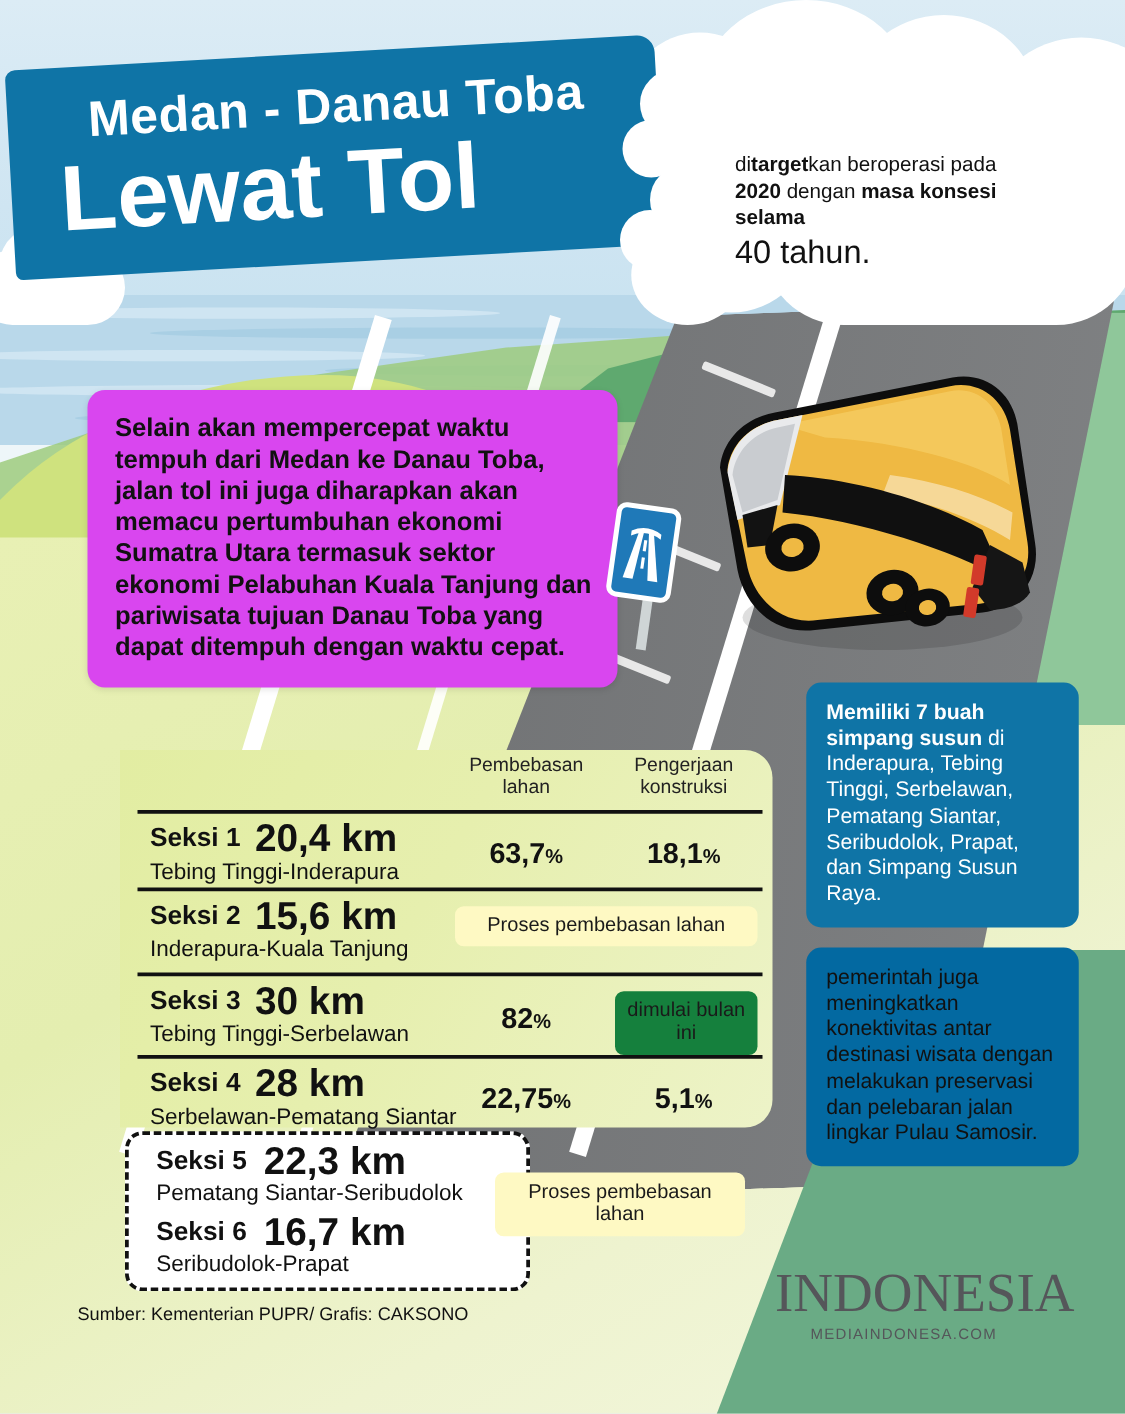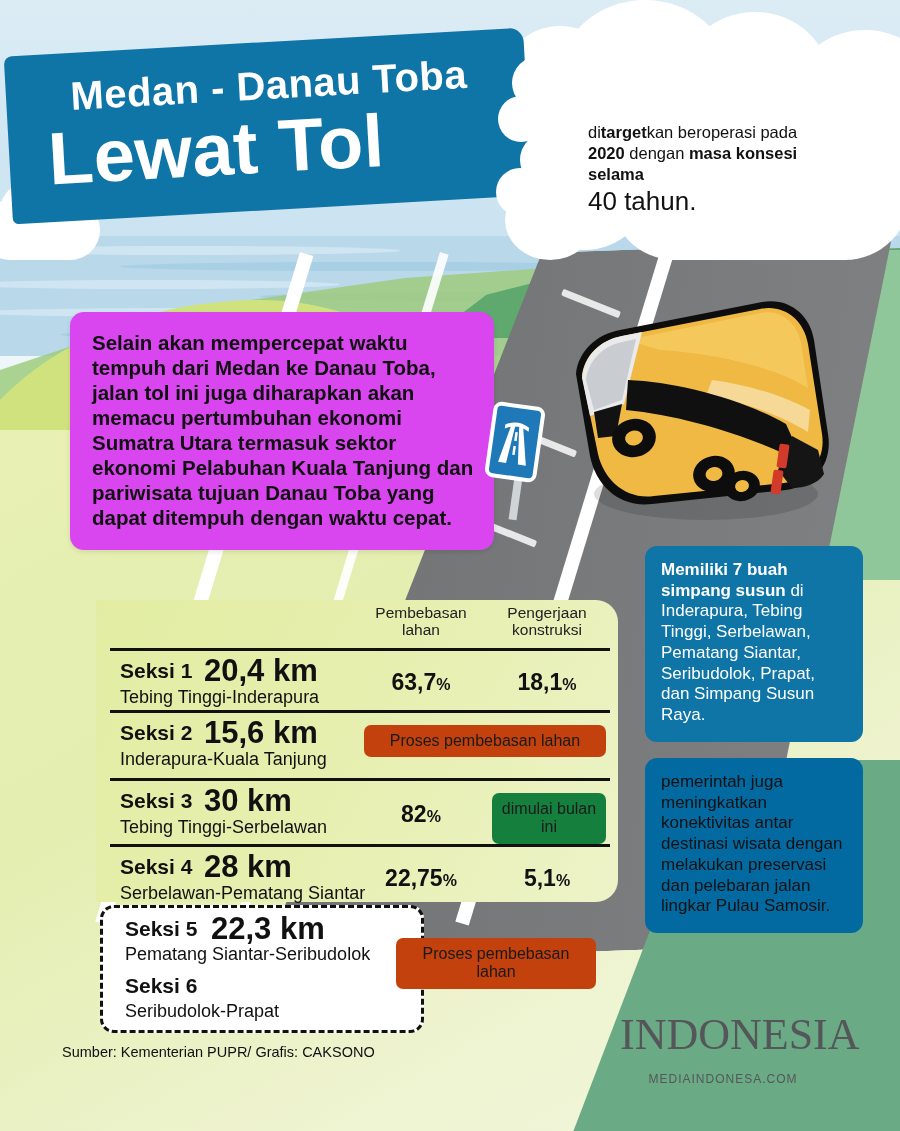--- a/index.html
+++ b/index.html
@@ -170,21 +170,21 @@
   .row .val2{
     position:absolute;left:378px;width:118px;text-align:center;top:18px;
     font-size:23px;font-weight:bold;color:#111;
   }
   .pct{font-size:16px;font-weight:bold;}
 
   .tag{
     position:absolute;border-radius:7px;text-align:center;
     font-size:16px;line-height:1.15;color:#1a1a1a;padding:7px 6px;box-sizing:border-box;
   }
-  .tag-yellow{background:#c2410c;}
+  .tag-yellow{background:#fef9c3;}
   .tag-green{background:#15803d;}
 
   
   .dashed-box{
     position:absolute;left:100px;top:905px;width:318px;height:122px;
     background:#ffffff;border:3px dashed #111;border-radius:14px;
   }
   .dashed-box .sec{position:absolute;font-size:21px;font-weight:bold;color:#111;}
   .dashed-box .km{position:absolute;font-size:31px;font-weight:bold;color:#111;}
   .dashed-box .route{position:absolute;font-size:18px;color:#111;}
@@ -212,21 +212,21 @@
 
   
   .logo{
     position:absolute;left:598px;top:1014px;width:250px;text-align:center;
     color:#55565a;font-family:"Liberation Serif", serif;
   }
   .logo .l1{font-size:34px;letter-spacing:1px;line-height:.95;}
   .logo .l2{font-size:44px;letter-spacing:0px;line-height:.95;margin-left:22px;}
   .logo .l3{
     font-family:"Liberation Sans", sans-serif;font-size:12px;letter-spacing:1px;
-    margin-top:16px;color:#55565a;
+    margin-top:4px;color:#55565a;
   }
 </style>
 </head>
 <body>
 
 <div id="page">
 
   <div class="sky"></div>
 
   <div class="lake"></div>
@@ -375,20 +375,21 @@
       <span class="val1"><span>22,75</span><span class="pct">%</span></span>
       <span class="val2"><span>5,1</span><span class="pct">%</span></span>
     </div>
   </div>
 
   <div class="dashed-box">
     <span class="sec" style="left:22px;top:9px;">Seksi 5</span>
     <span class="km" style="left:108px;top:3px;">22,3 km</span>
     <span class="route" style="left:22px;top:36px;">Pematang Siantar-Seribudolok</span>
     <span class="sec" style="left:22px;top:66px;">Seksi 6</span>
+    <span class="km" style="left:108px;top:60px;">16,7 km</span>
     <span class="route" style="left:22px;top:93px;">Seribudolok-Prapat</span>
   </div>
   <span class="tag tag-yellow" style="left:396px;top:938px;width:200px;">Proses pembebasan lahan</span>
 
   <div class="blue-box">
     <p><b>Memiliki 7 buah simpang susun</b><span> di Inderapura, Tebing Tinggi, Serbelawan, Pematang Siantar, Seribudolok, Prapat, dan Simpang Susun Raya.</span></p>
   </div>
 
   <div class="white-box">
     <p>pemerintah juga meningkatkan konektivitas antar destinasi wisata dengan melakukan preservasi dan pelebaran jalan lingkar Pulau Samosir.</p>

